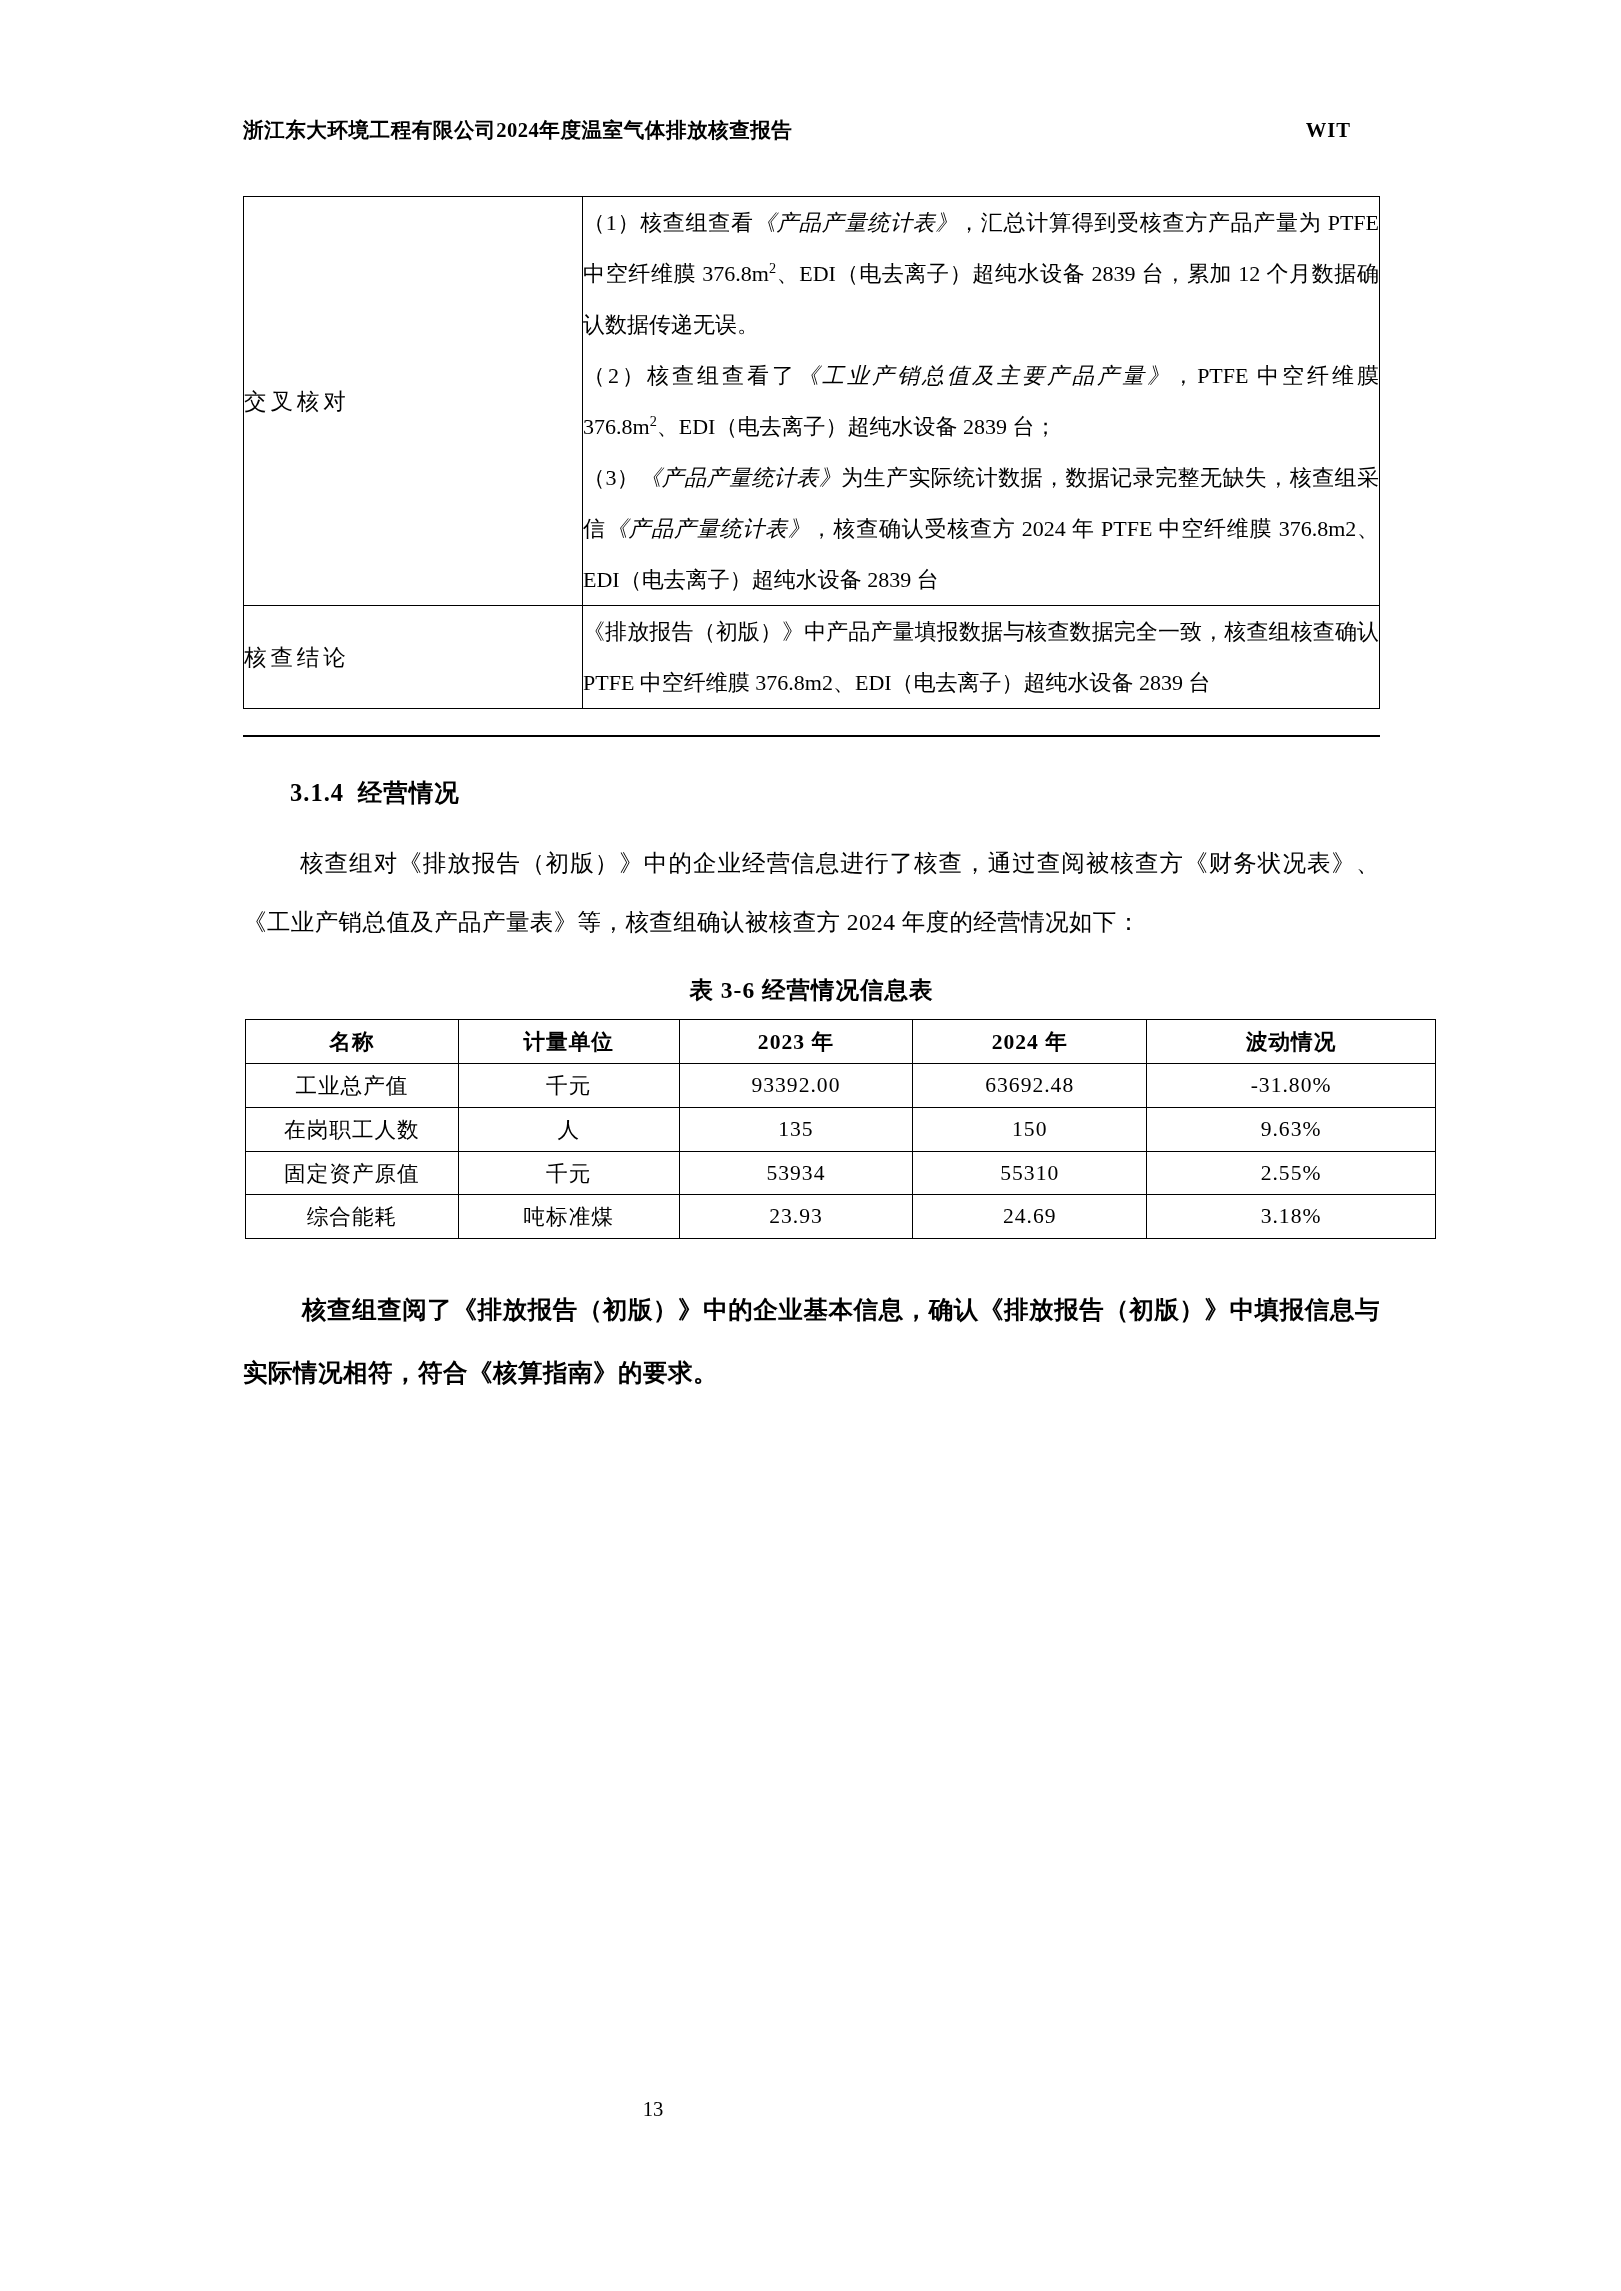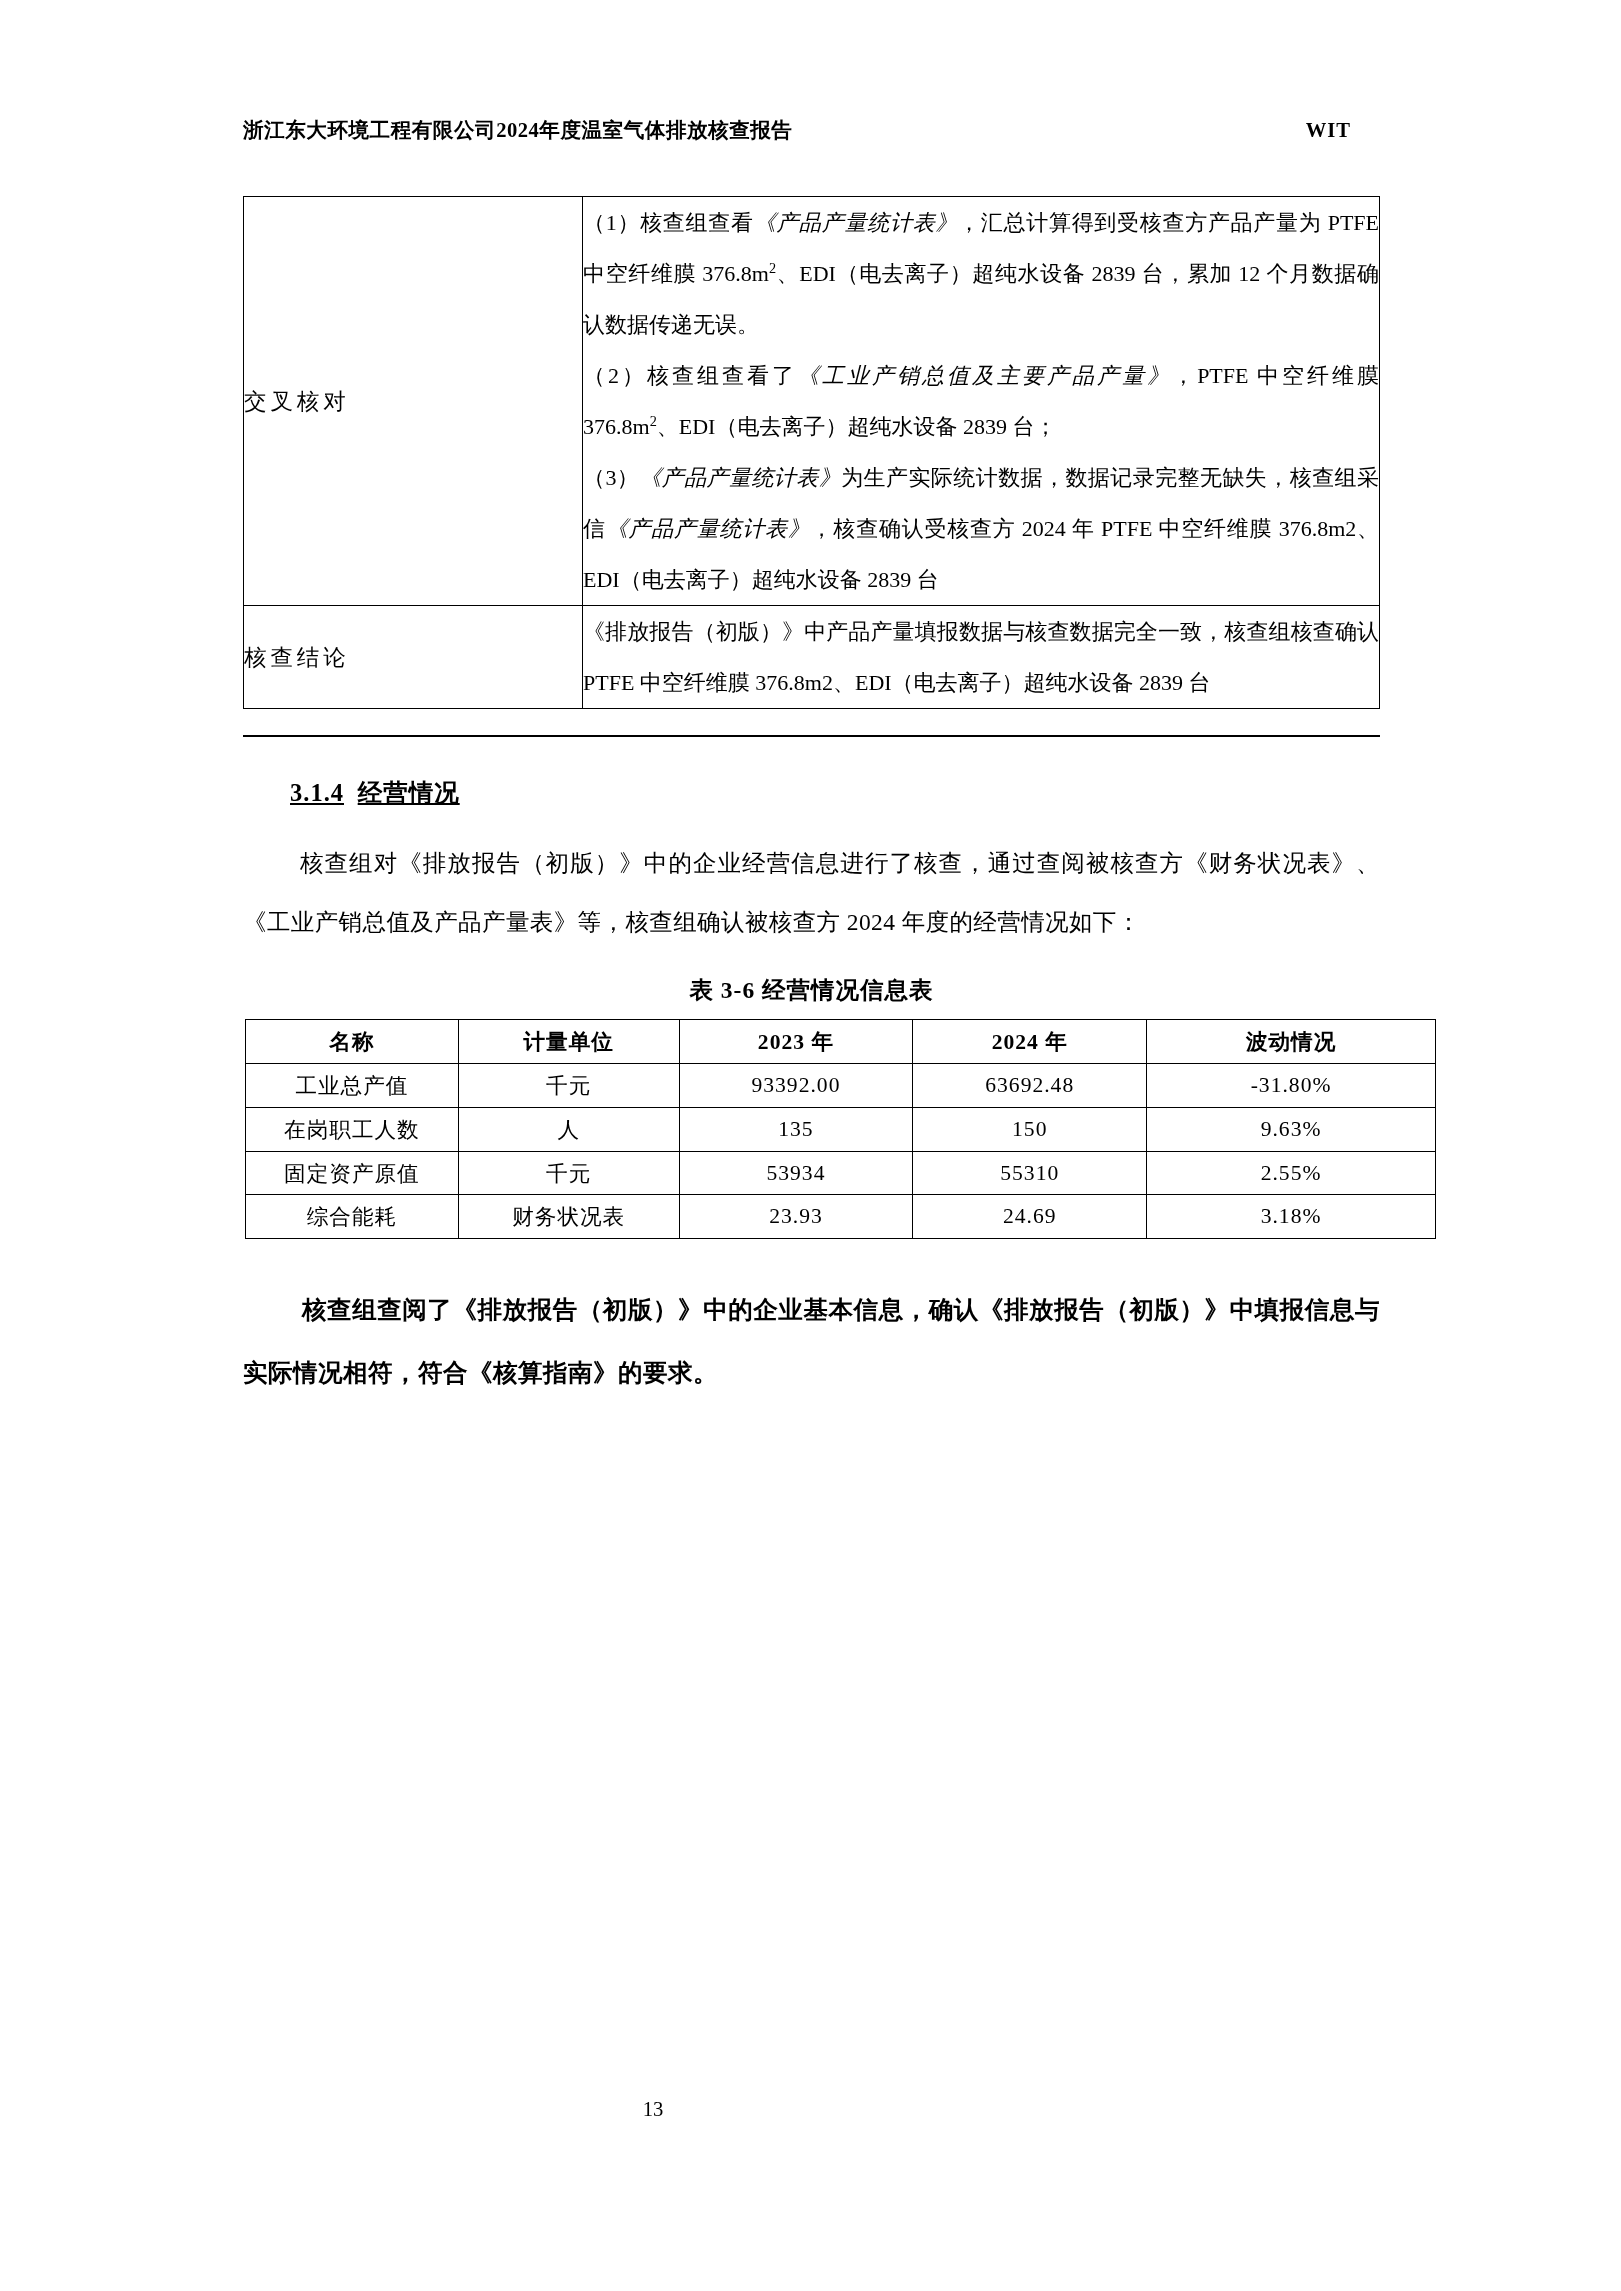--- a/index.html
+++ b/index.html
@@ -93,21 +93,20 @@
   }
 
   
   .section-heading {
     margin-top: 39px;
     margin-left: 47px;
     font-size: 24.5px;
     font-weight: bold;
     letter-spacing: 1px;
     font-family: "Liberation Serif", "DejaVu Serif", serif;
-    text-decoration: underline;
   }
   .section-heading .num {
     margin-right: 13.7px;
   }
 
   
   .para {
     margin-top: 25.5px;
     font-size: 23.5px;
     line-height: 59px;
@@ -233,21 +232,21 @@
         </tr>
         <tr>
           <td>固定资产原值</td>
           <td>千元</td>
           <td>53934</td>
           <td>55310</td>
           <td>2.55%</td>
         </tr>
         <tr>
           <td>综合能耗</td>
-          <td>财务状况表</td>
+          <td>吨标准煤</td>
           <td>23.93</td>
           <td>24.69</td>
           <td>3.18%</td>
         </tr>
       </tbody>
     </table>
 
     <div class="para-last">核查组查阅了《排放报告（初版）》中的企业基本信息，确认《排放报告（初版）》中填报信息与实际情况相符，符合《核算指南》的要求。</div>
 
   </div>

